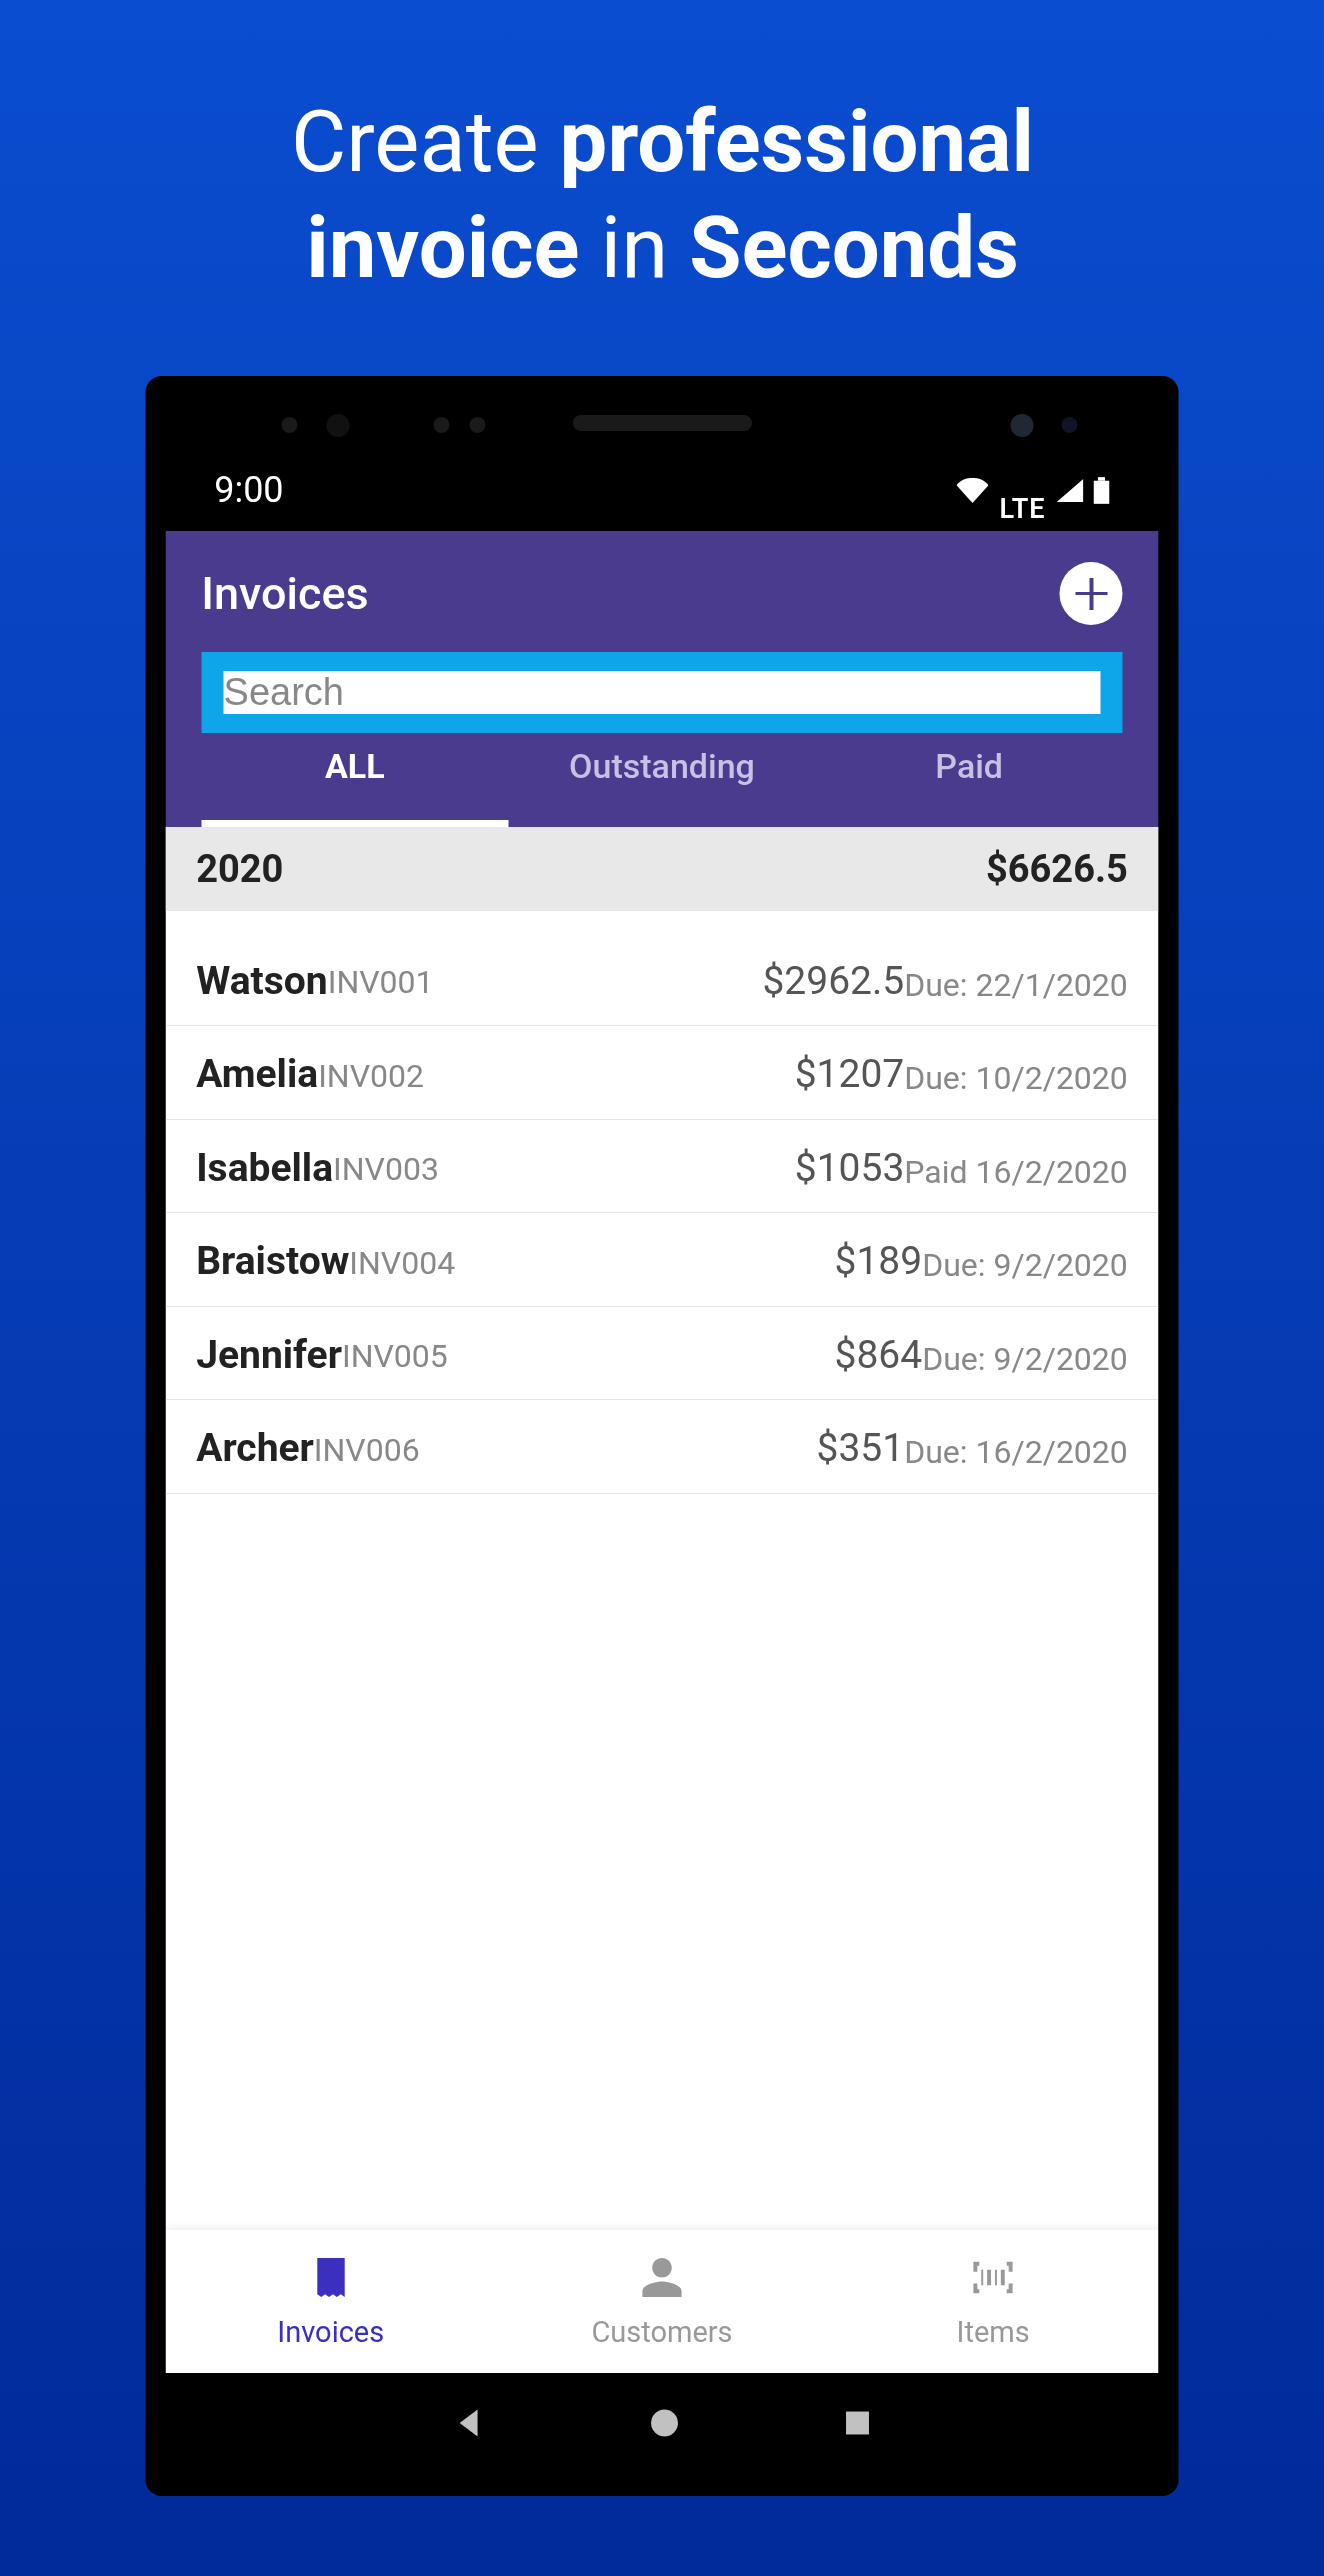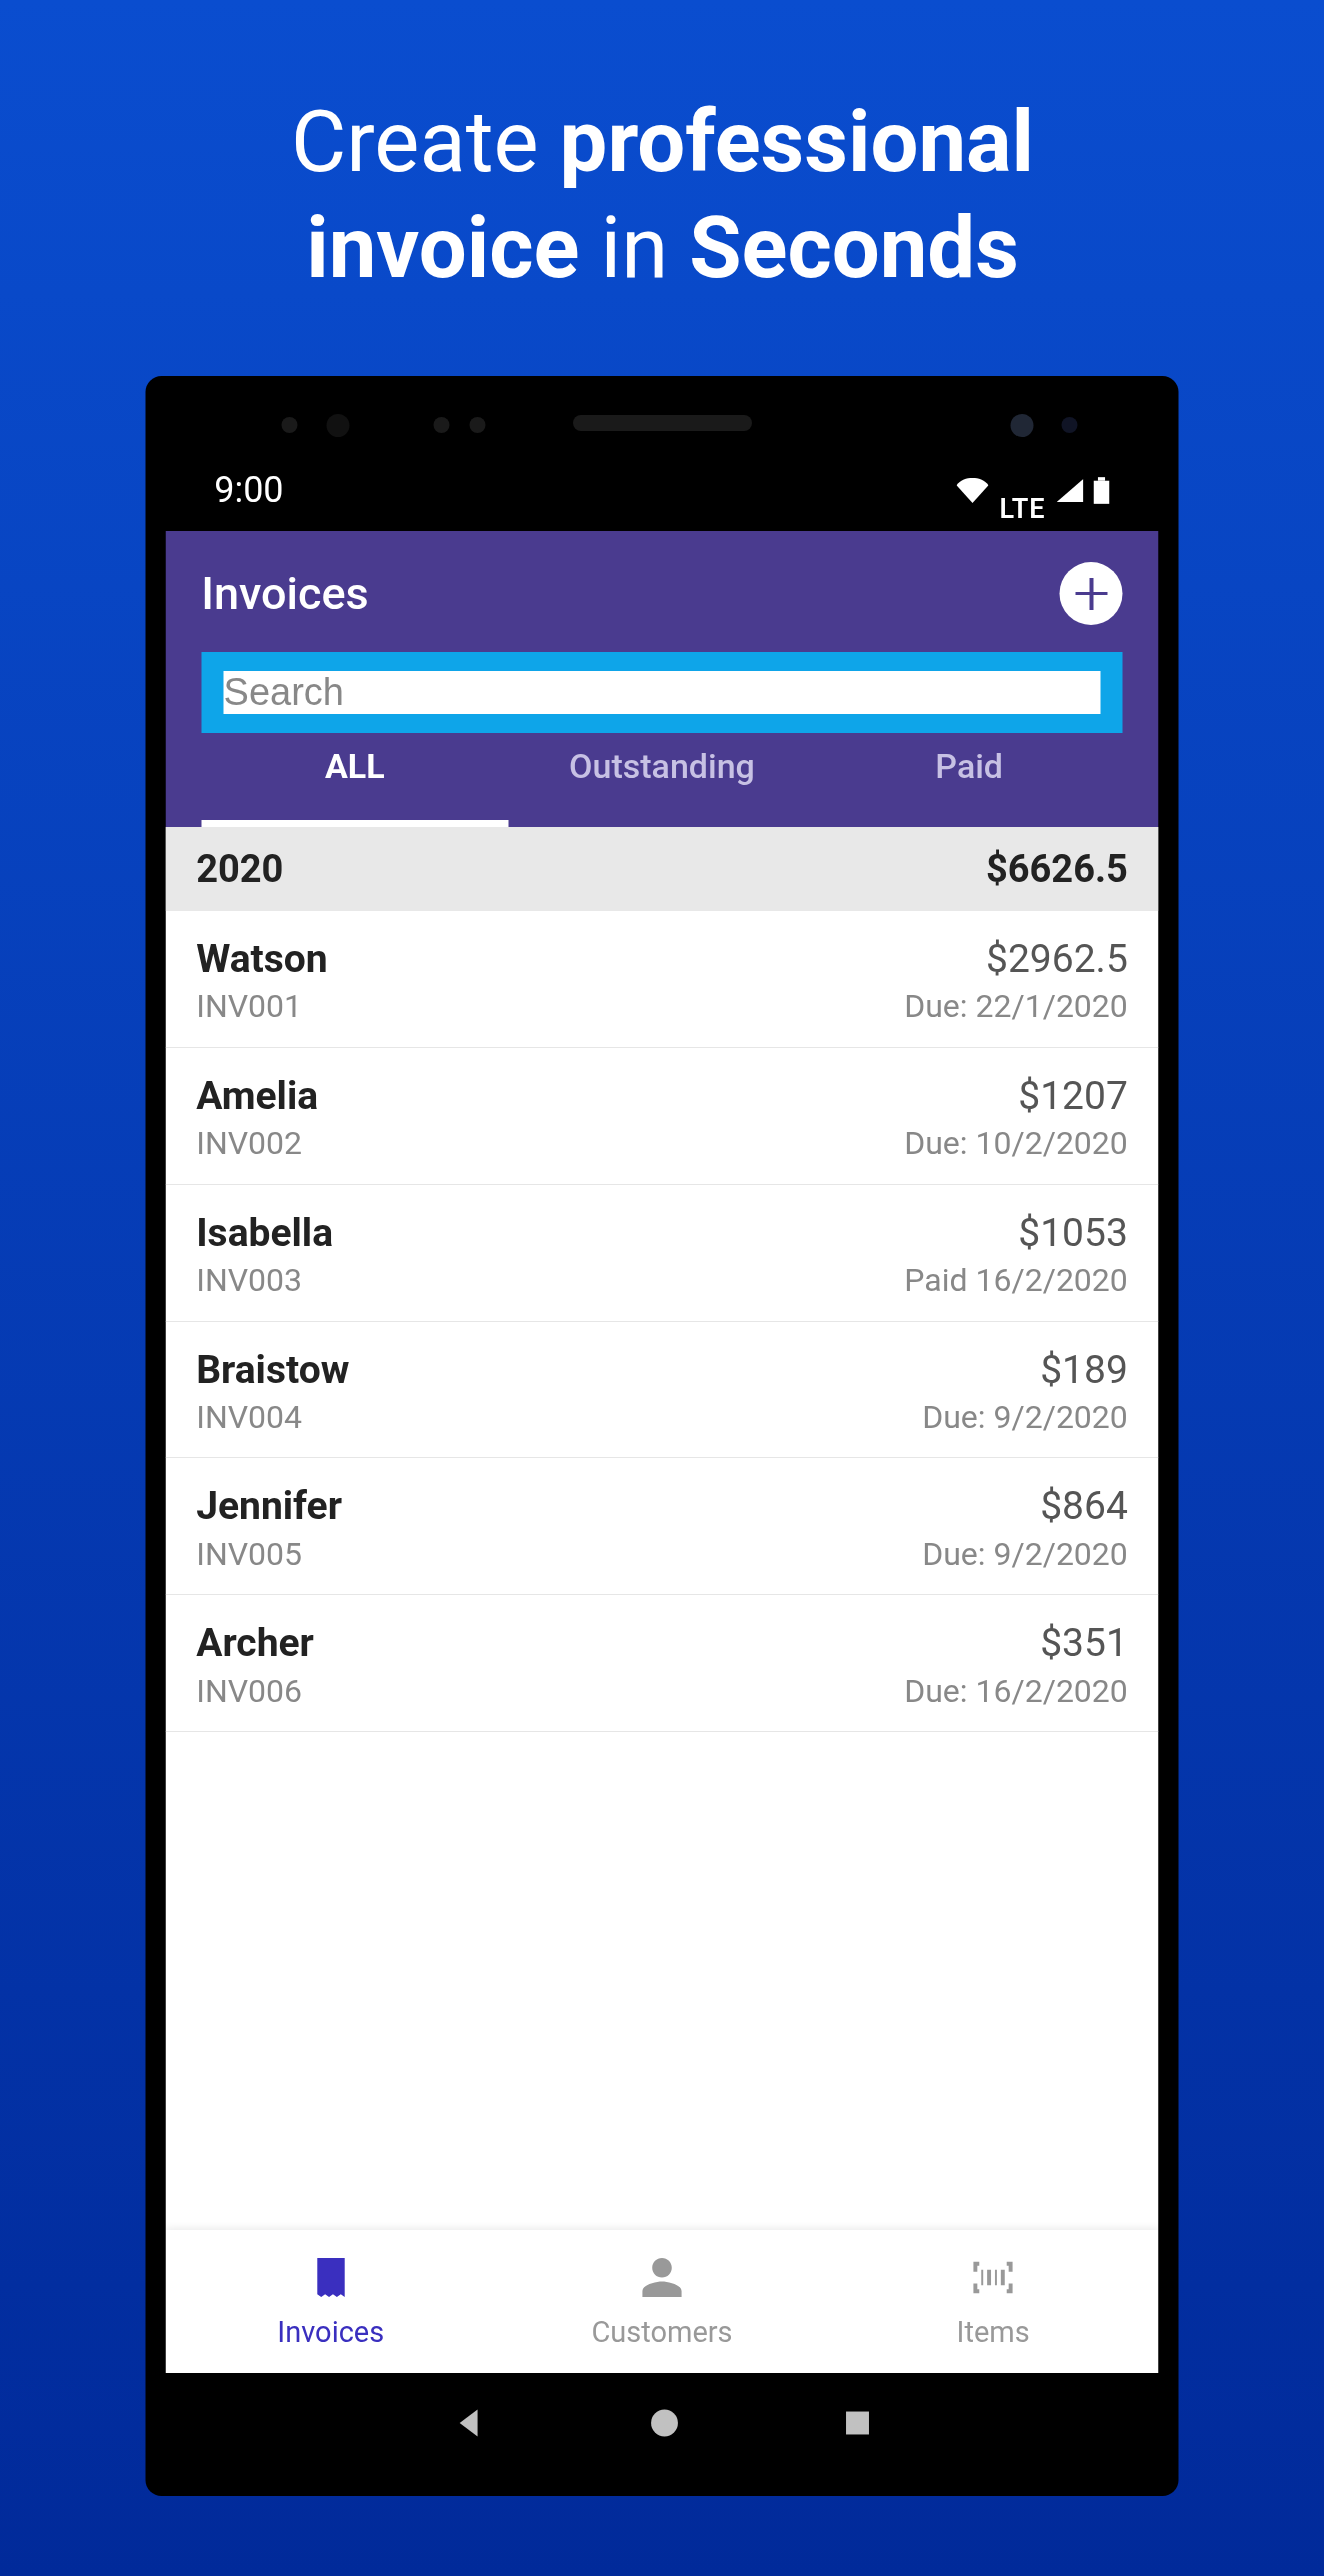--- a/index.html
+++ b/index.html
@@ -150,39 +150,40 @@
     height: 7.2px;
     background: #fff;
   }
 
   .list-area {
     flex: 1;
     background: #fff;
     overflow: hidden;
     display: flex;
     flex-direction: column;
+    gap: 22px;
   }
   .year-header {
     background: #e8e8e8;
     display: flex;
     justify-content: space-between;
     align-items: center;
     padding: 19.7px 31px;
     font-size: 38px;
     font-weight: 700;
     color: #222;
   }
   .invoice-row {
     display: flex;
     justify-content: space-between;
     padding: 25px 31px 21.5px 31px;
     border-bottom: 0.9px solid #e6e6e6;
     cursor: pointer;
   }
-  .invoice-left, .invoice-right { display: flex; flex-direction: column; }
+  .invoice-left, .invoice-right { display: flex; }
   .invoice-right { align-items: flex-end; }
   .invoice-name { font-size: 39px; font-weight: 700; color: #222; }
   .invoice-amount { font-size: 39px; font-weight: 400; color: #555; }
   .invoice-sub { font-size: 32px; color: #888; margin-top: 5.4px; }
 
   .bottom-nav {
     background: #fff;
     display: flex;
     height: 143px;
     box-shadow: 0 -1.8px 7.2px rgba(0,0,0,0.08);

